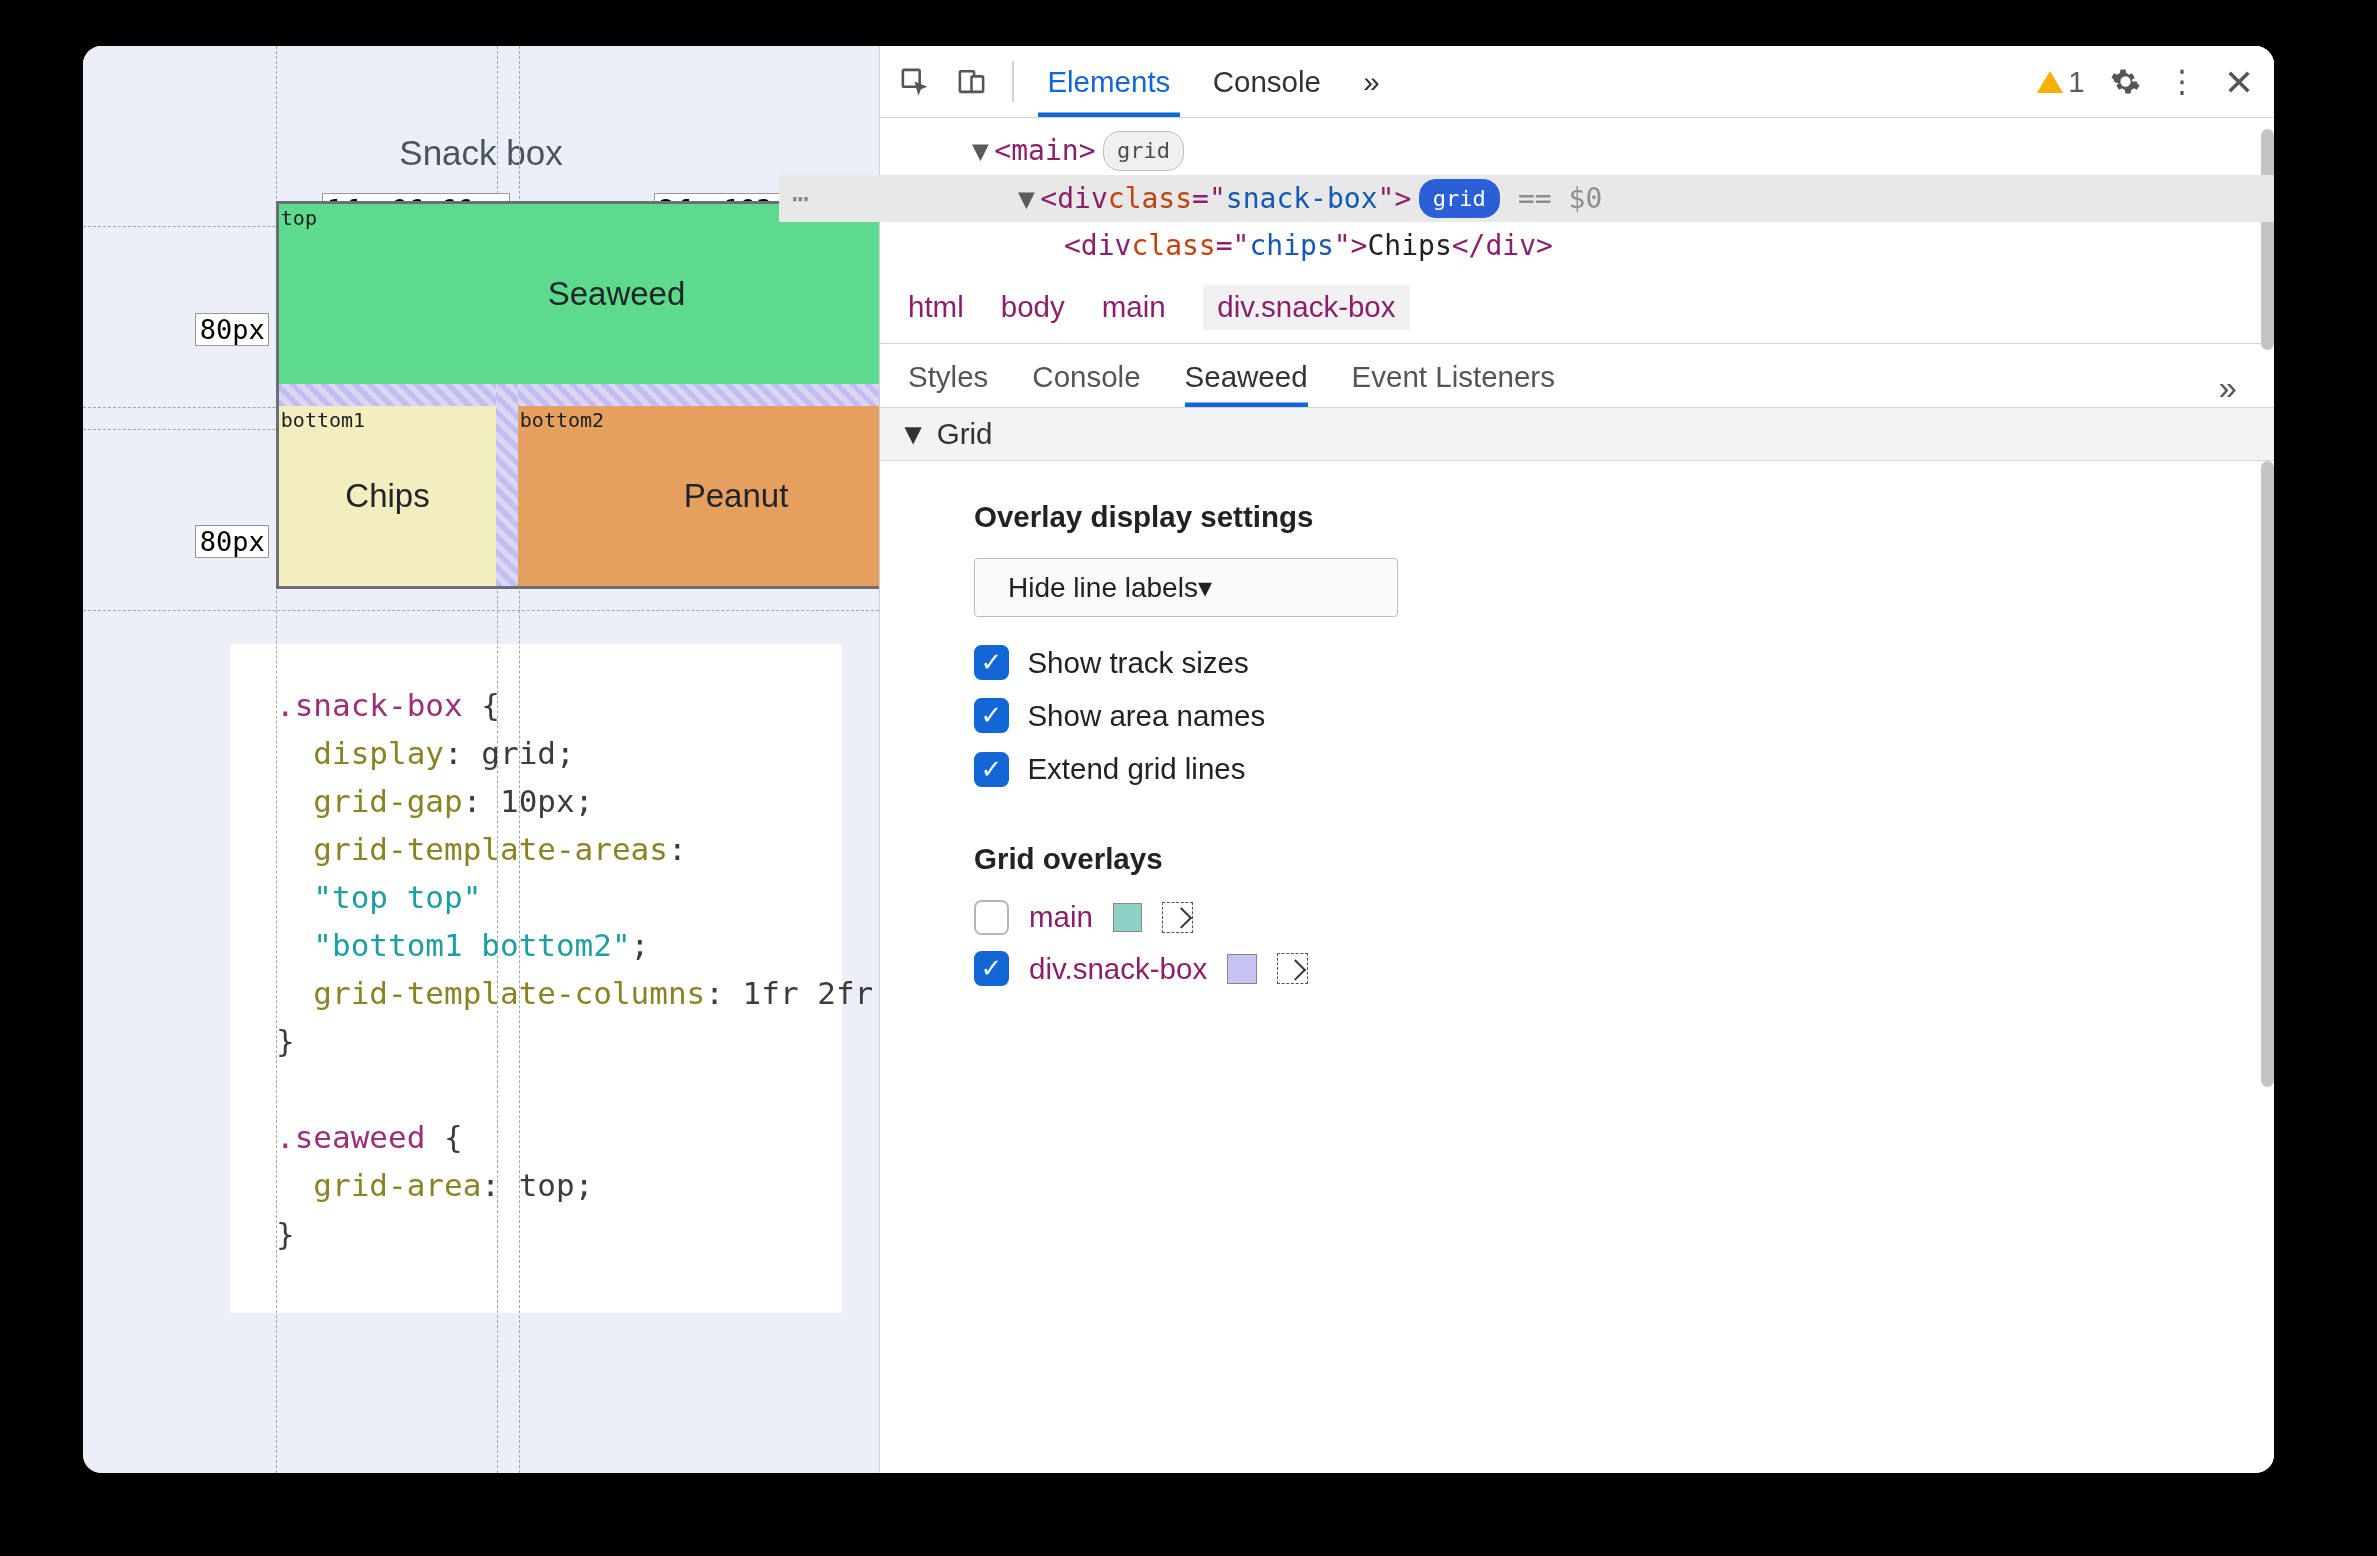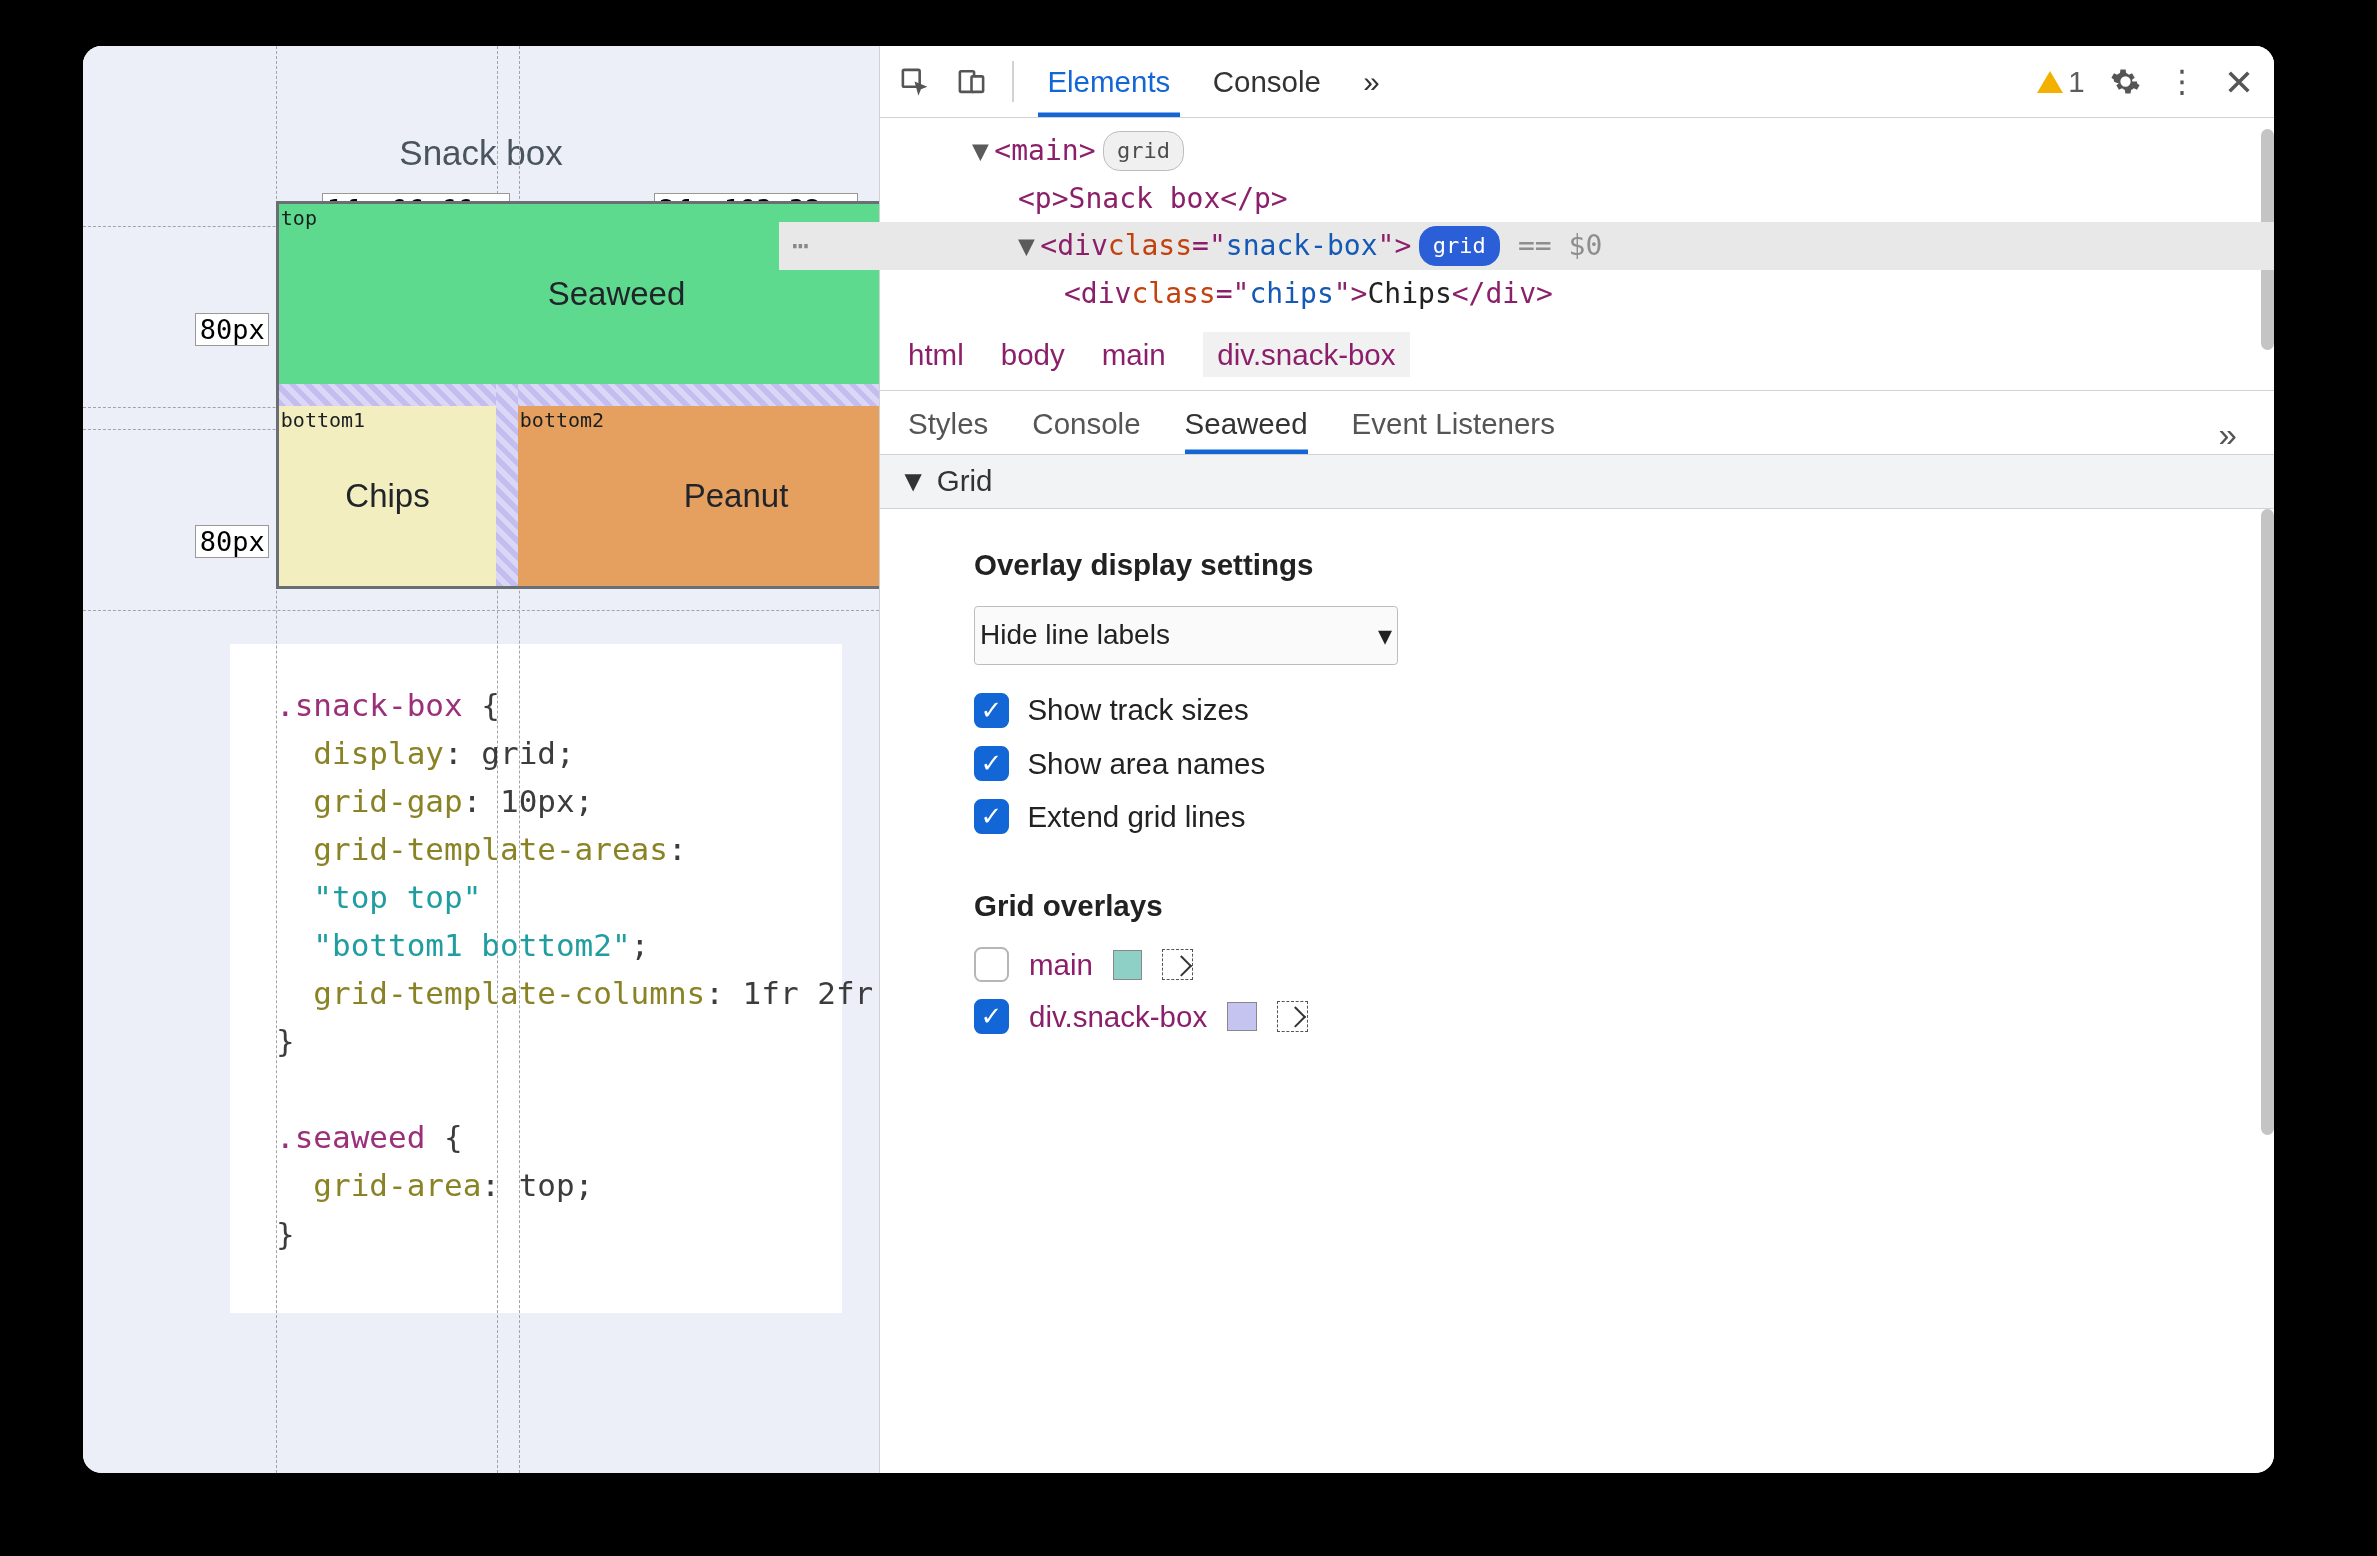--- a/index.html
+++ b/index.html
@@ -267,26 +267,25 @@
     margin-left: 39px;
   }
   .panel-body h4 {
     margin: 11px 0 24px 0;
     font-size: 29.5px;
     font-weight: 700;
   }
   .select {
     display: flex;
     align-items: center;
-    justify-content: space-between;
     width: 424px;
     height: 59px;
     border: 1.8px solid #bcbcbc;
     background: #fafafa;
-    padding: 0 5px;
+    padding: 0 33px;
     font-size: 28px;
     border-radius: 3.7px;
     margin-bottom: 28px;
   }
   .chk-row {
     display: flex;
     align-items: center;
     gap: 18.4px;
     margin: 18.4px 0;
     font-size: 29.5px;
@@ -439,23 +438,20 @@
           </svg>
       </span>
     </div>
 
     <div class="dom" style="position:relative">
       <div class="row ind1">
         <span class="tri">▼</span>
         <span class="tag">&lt;main&gt;</span>
         <span class="badge-grid">grid</span>
       </div>
-      <div class="row ind2">
-        <span class="tag">&lt;p&gt;Snack box&lt;/p&gt;</span>
-      </div>
       <div class="row ind2 sel" style="position:relative; margin-left:-138px; padding-left:138px;">
         <span class="dom-ellipsis">⋯</span>
         <span style="width:101px"></span>
         <span class="tri">▼</span>
         <span class="tag">&lt;div </span>
           <span class="attrname">class</span>
           <span class="tag">="</span>
           <span class="attrval">snack-box</span>
           <span class="tag">"&gt;</span>
         <span class="badge-grid blue">grid</span>

